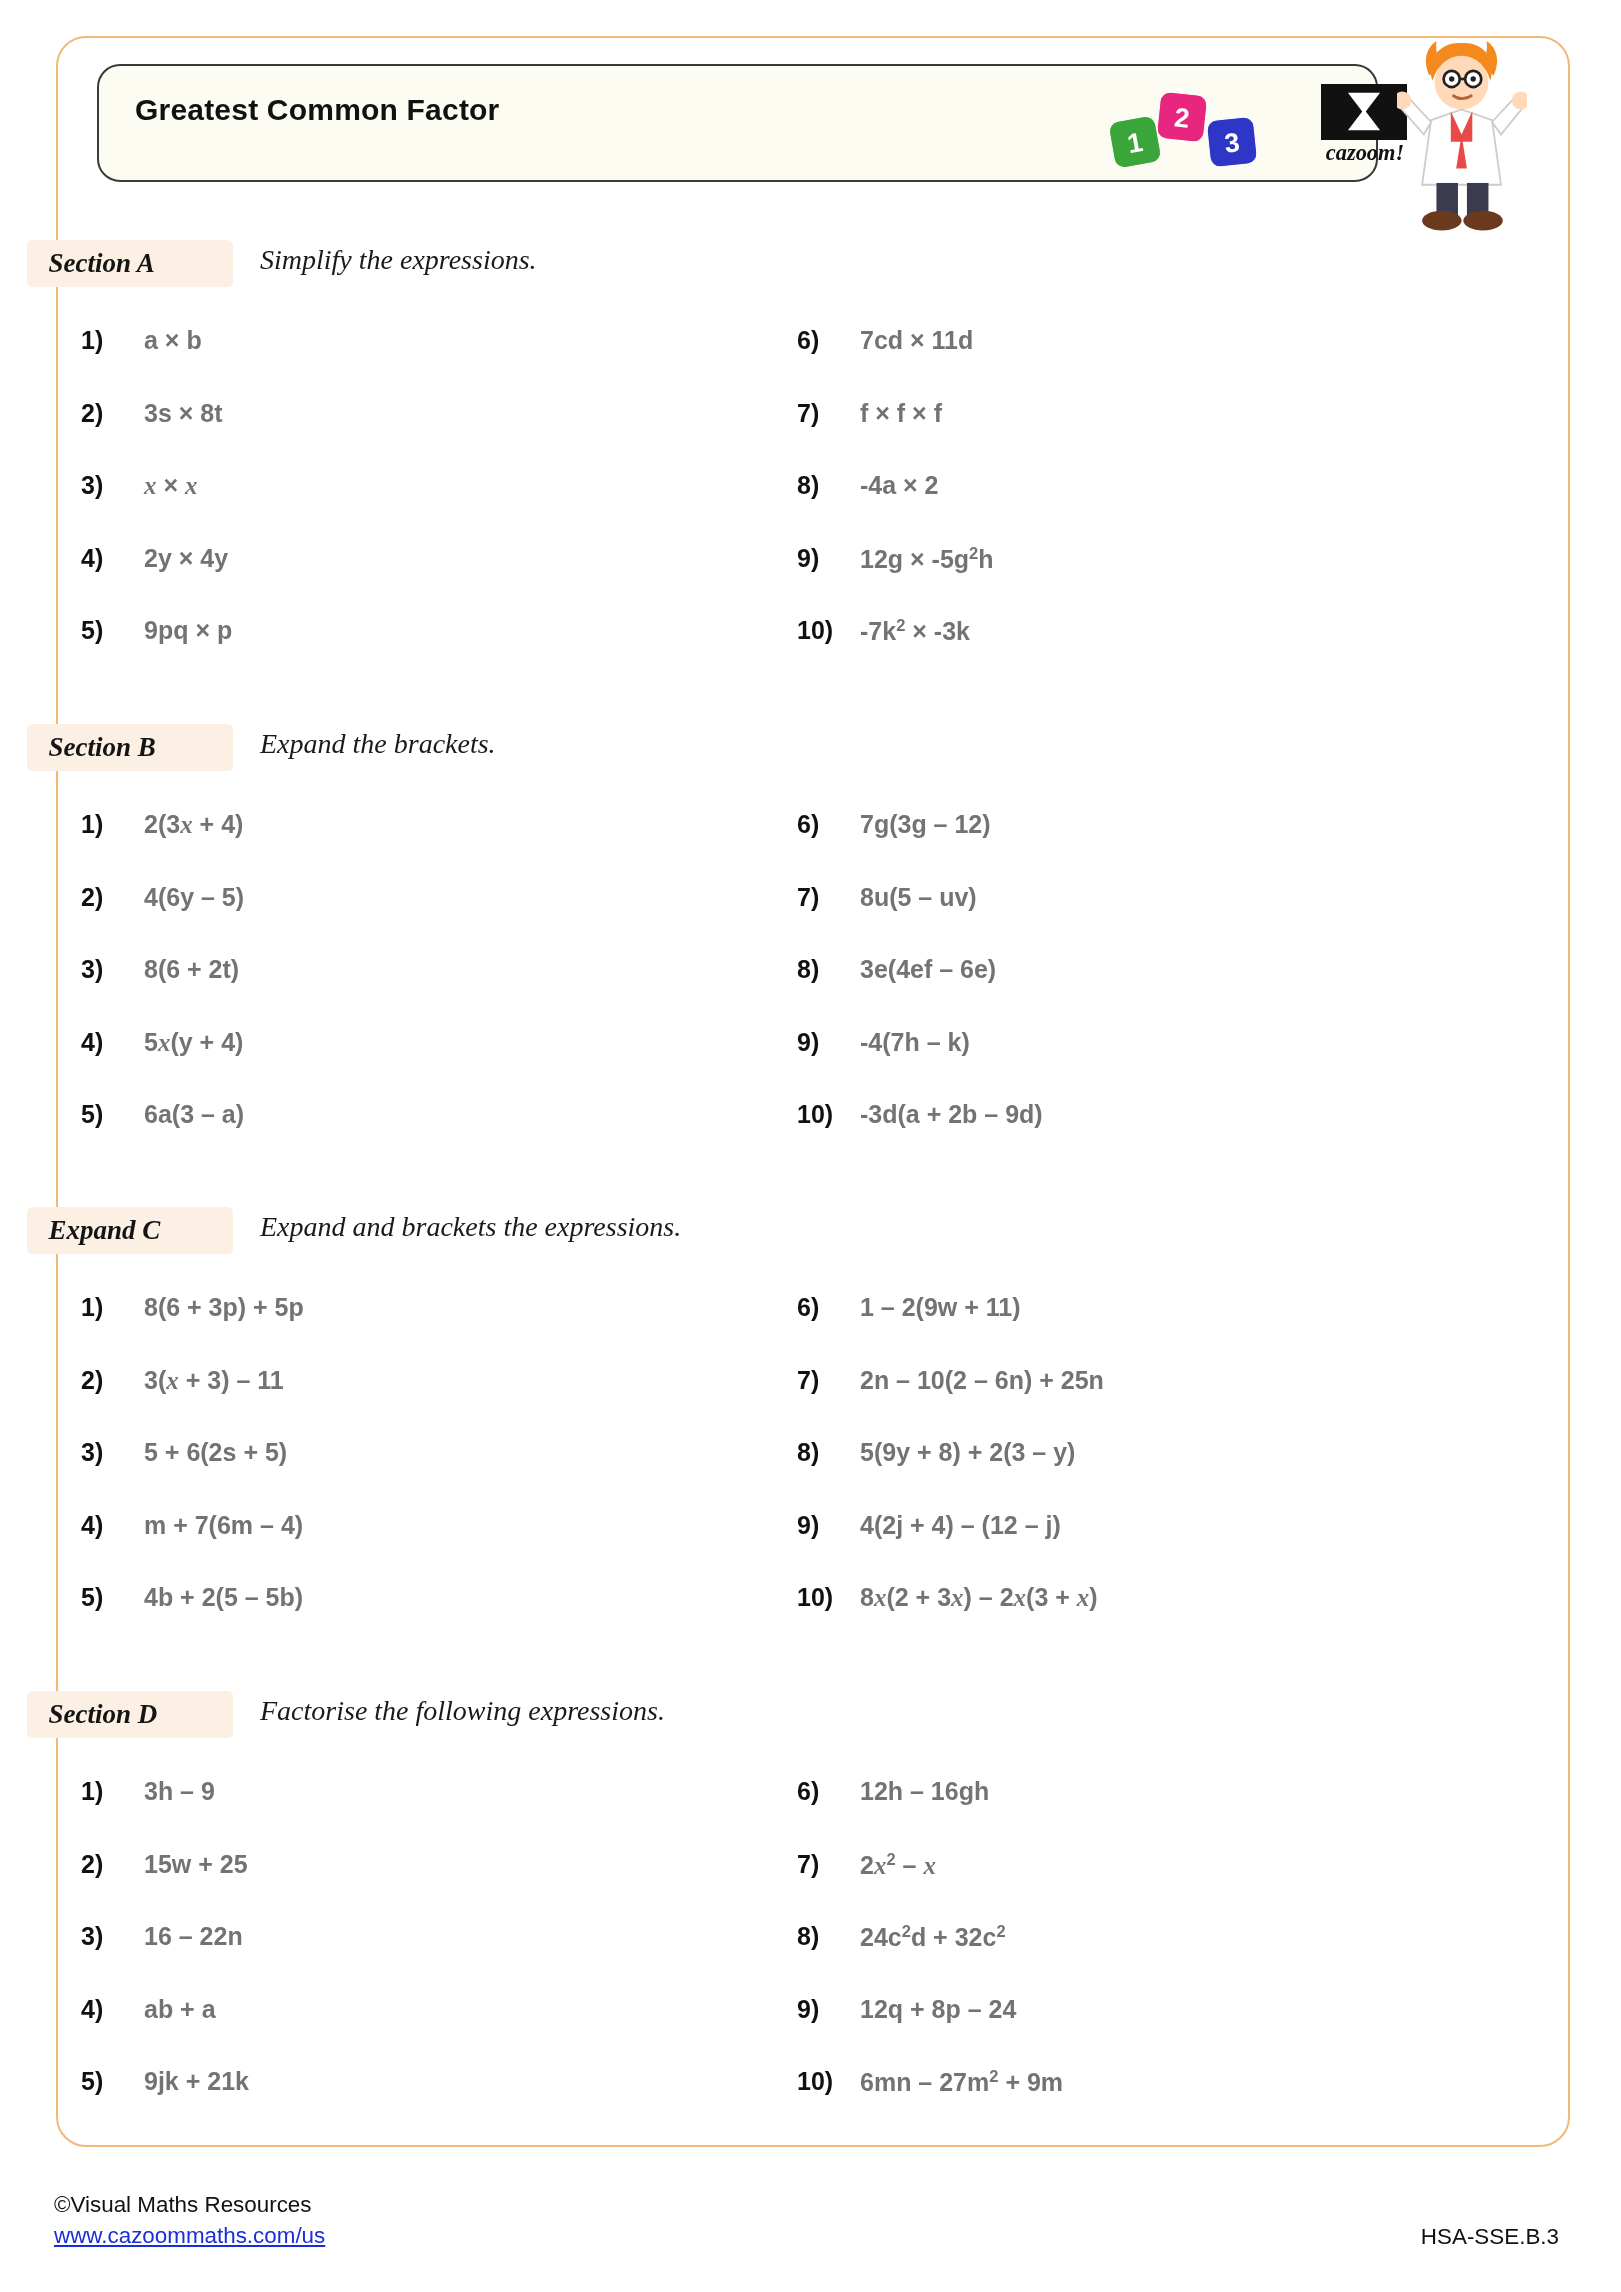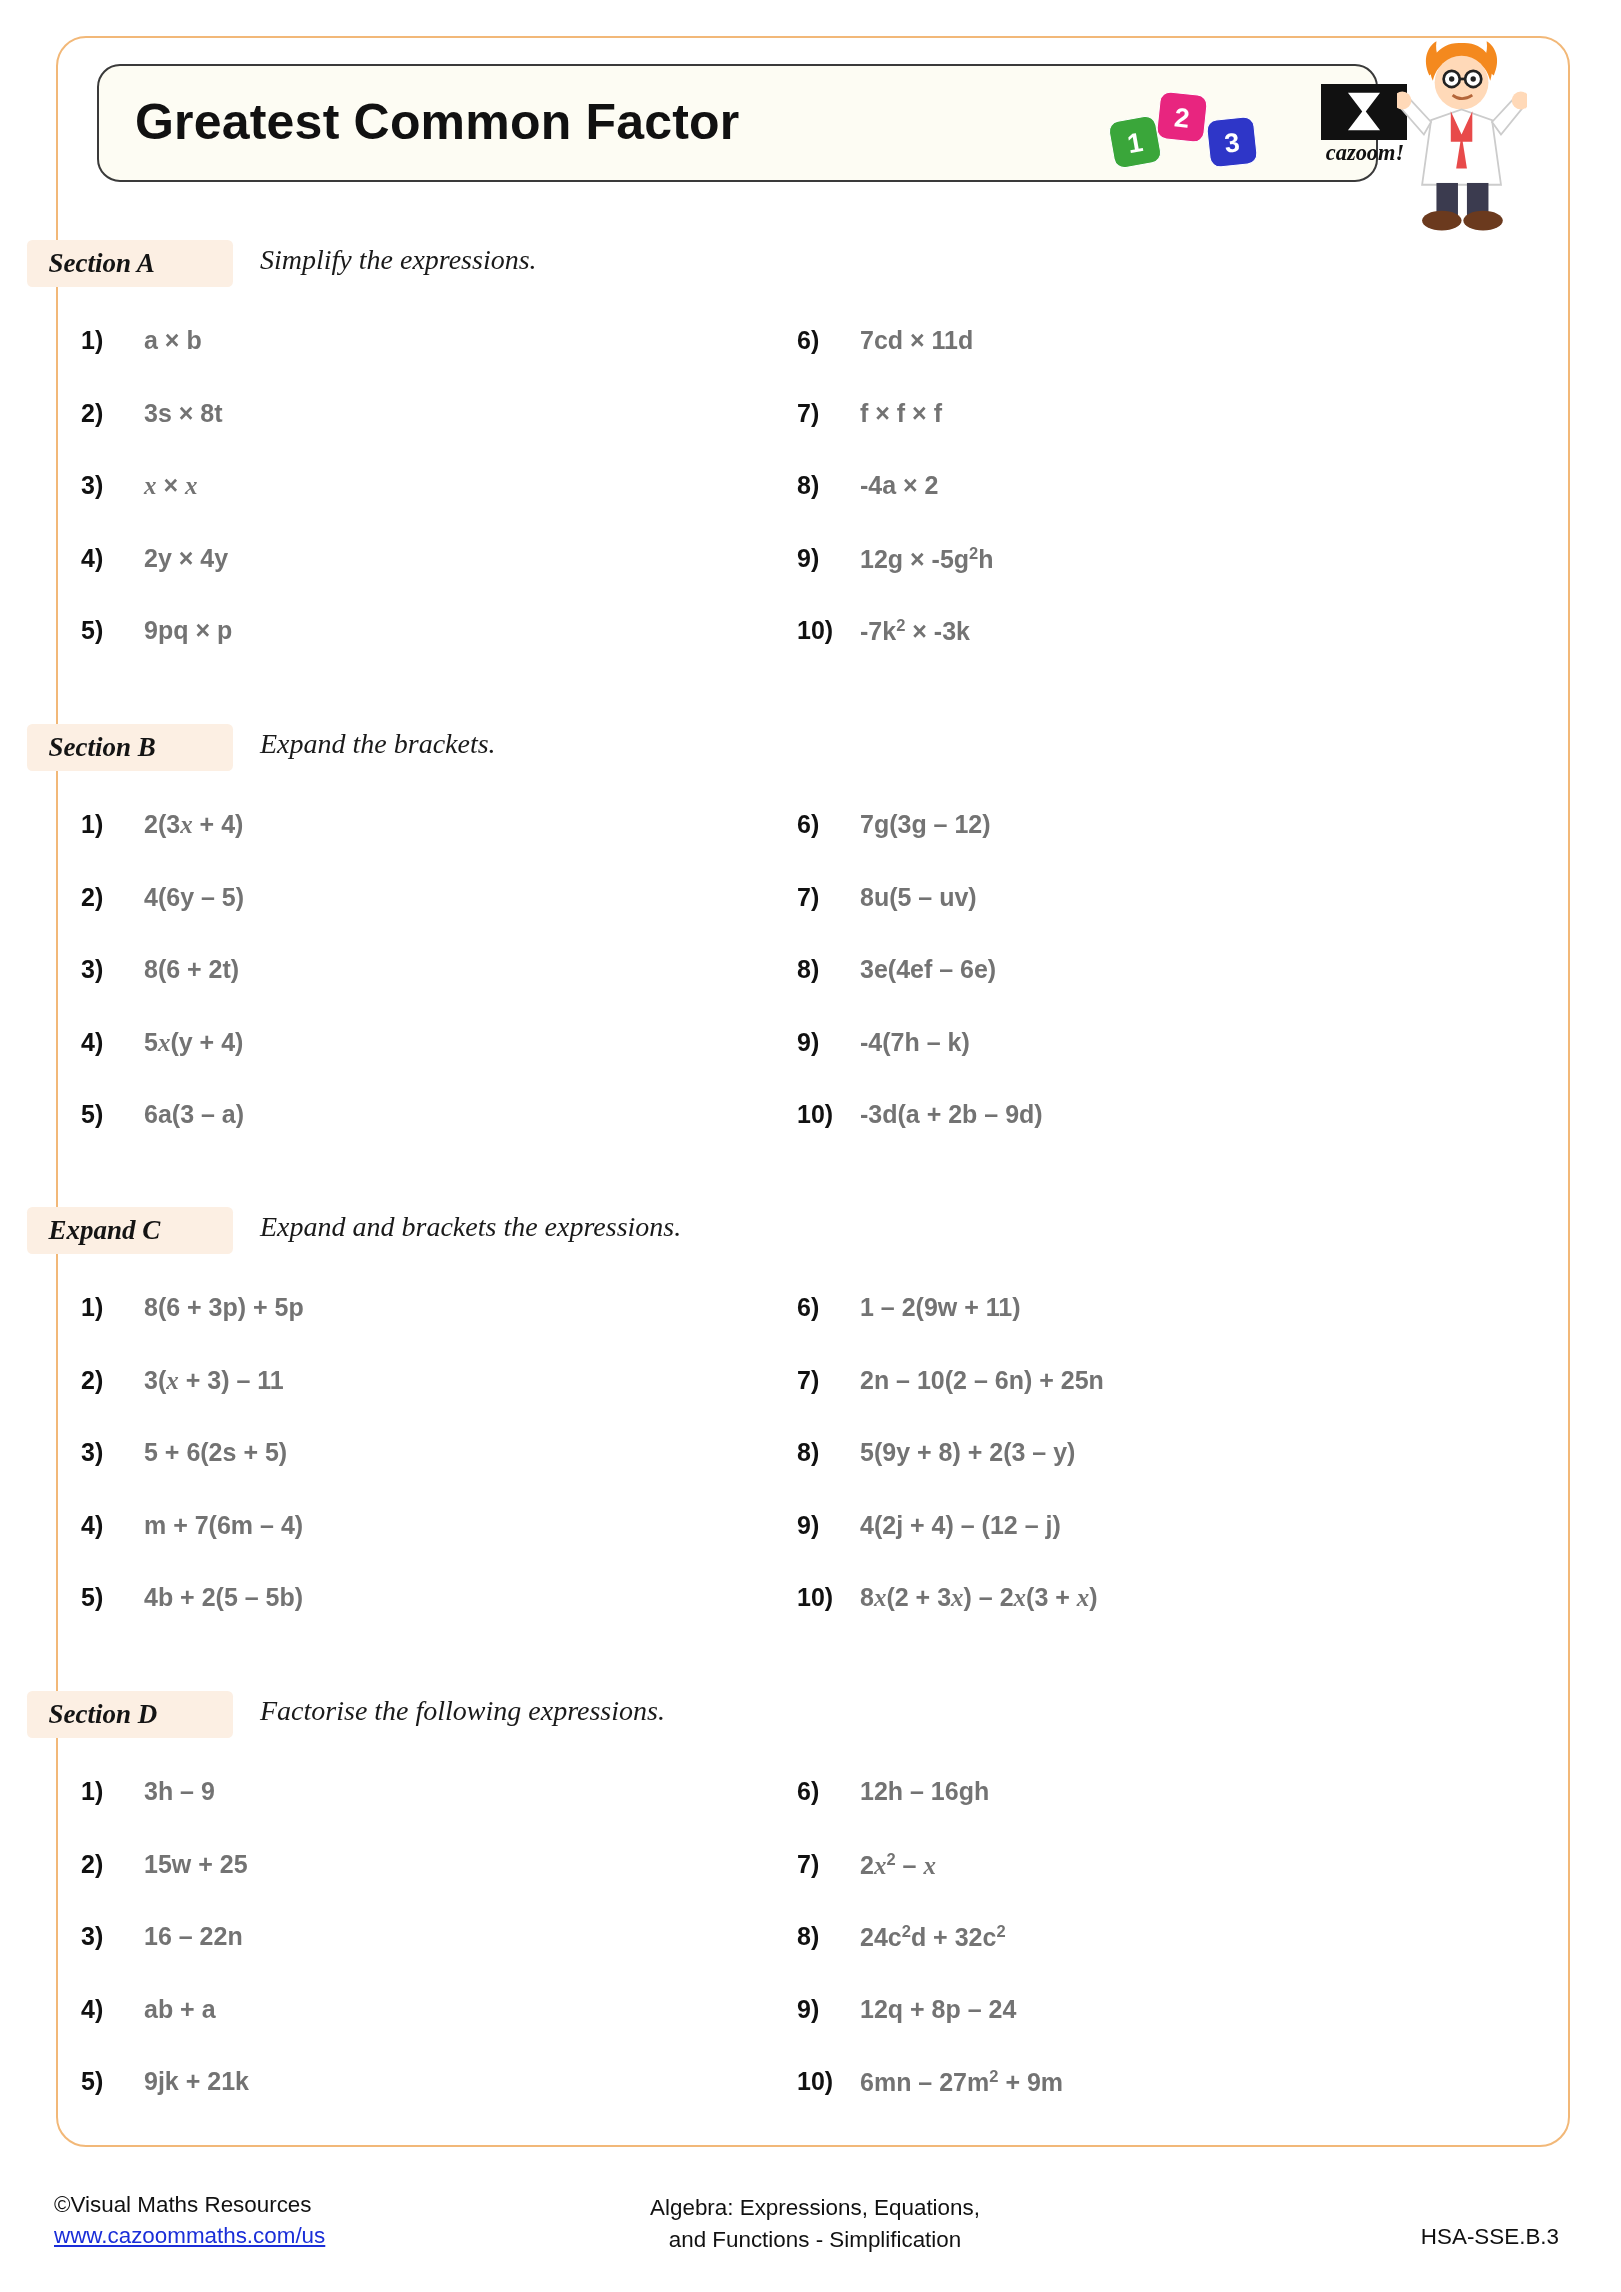--- a/index.html
+++ b/index.html
@@ -40,21 +40,21 @@
     width: 1281px;
     height: 118px;
     border: 2.7px solid #3a3a3a;
     border-radius: 23px;
     background: #fdfcf3;
   }
   .title-text {
     position: absolute;
     left: 36px;
     top: 27px;
-    font-size: 50px;
+    font-size: 30px;
     font-weight: bold;
     color: #111111;
     letter-spacing: 0.2px;
     font-family: "Liberation Sans", sans-serif;
   }
   
   .cubes {
     position: absolute;
     left: 1012px;
     top: 21.5px;
@@ -445,21 +445,17 @@
         <span class="qtext">6mn – 27m<sup>2</sup> + 9m</span>
       </div>
     </div>
   </div>
 
   <div class="footer">
     <div class="f-left">
       <span>©Visual Maths Resources</span>
       <span class="f-link">www.cazoommaths.com/us</span>
     </div>
-    <div class="f-center">
-      <span>Algebra: Expressions, Equations,</span><br>
-      <span>and Functions - Simplification</span>
-    </div>
     <div class="f-right">HSA-SSE.B.3</div>
   </div>
 
 </div>
 
 
 </body></html>

